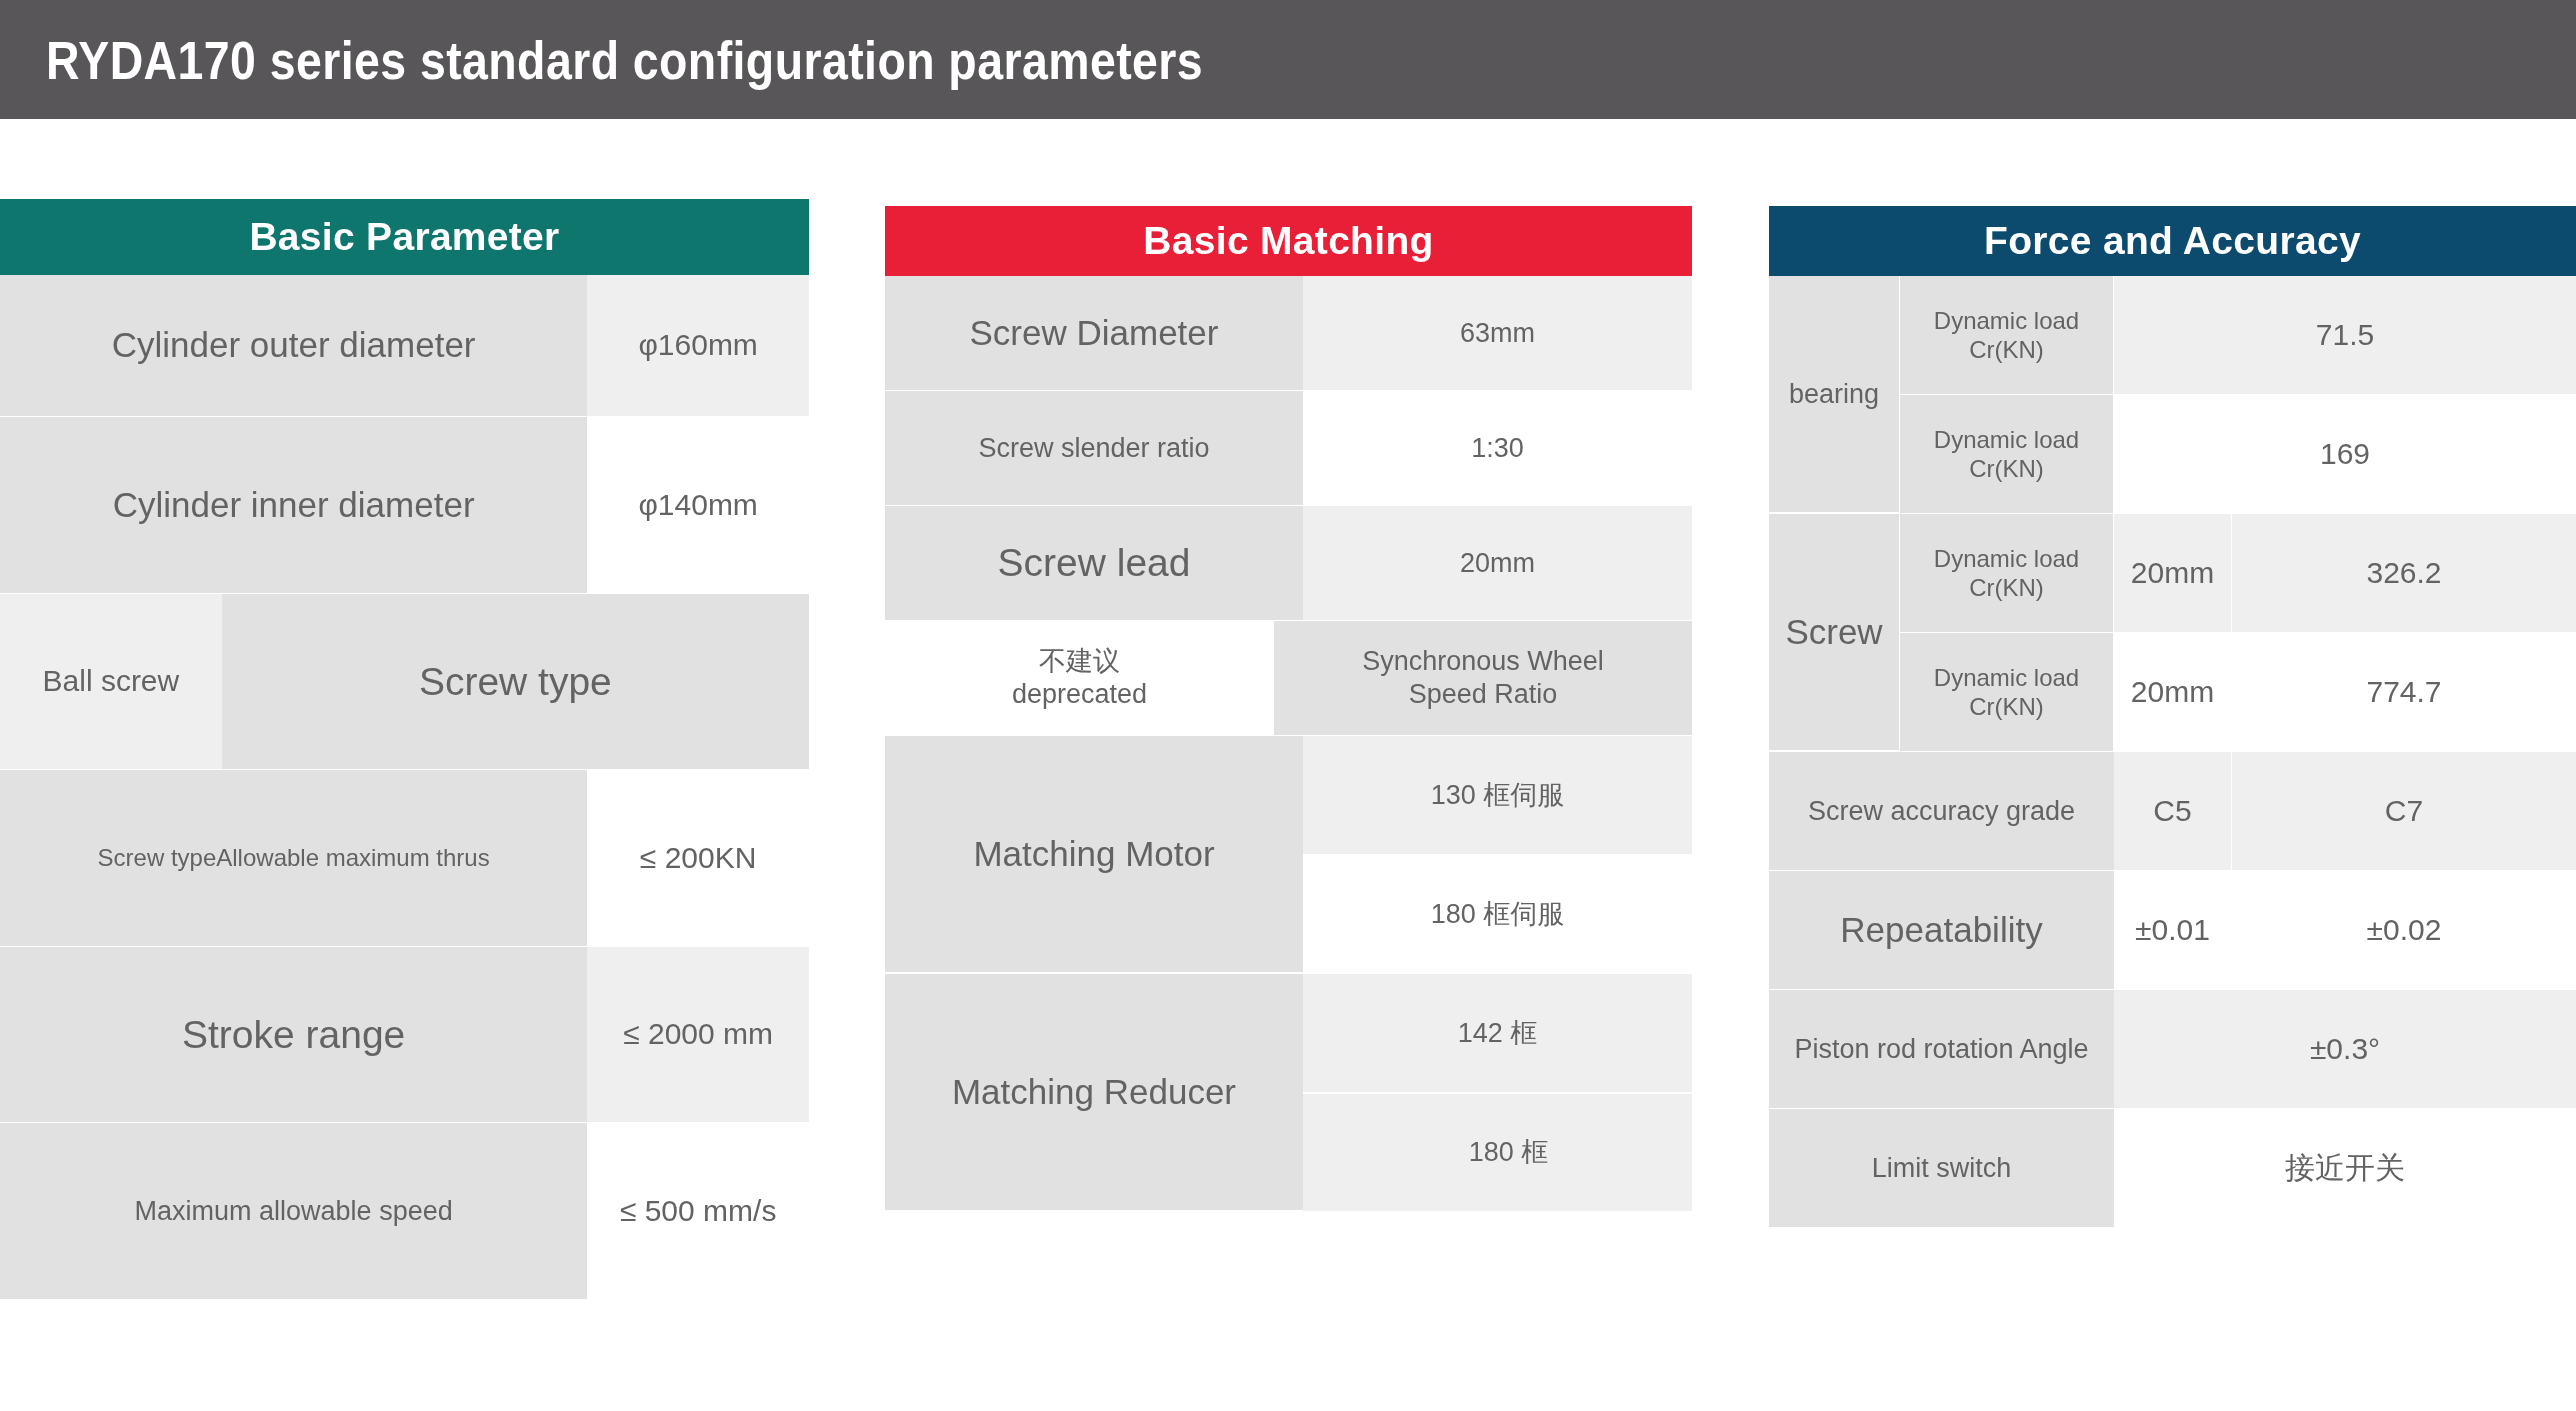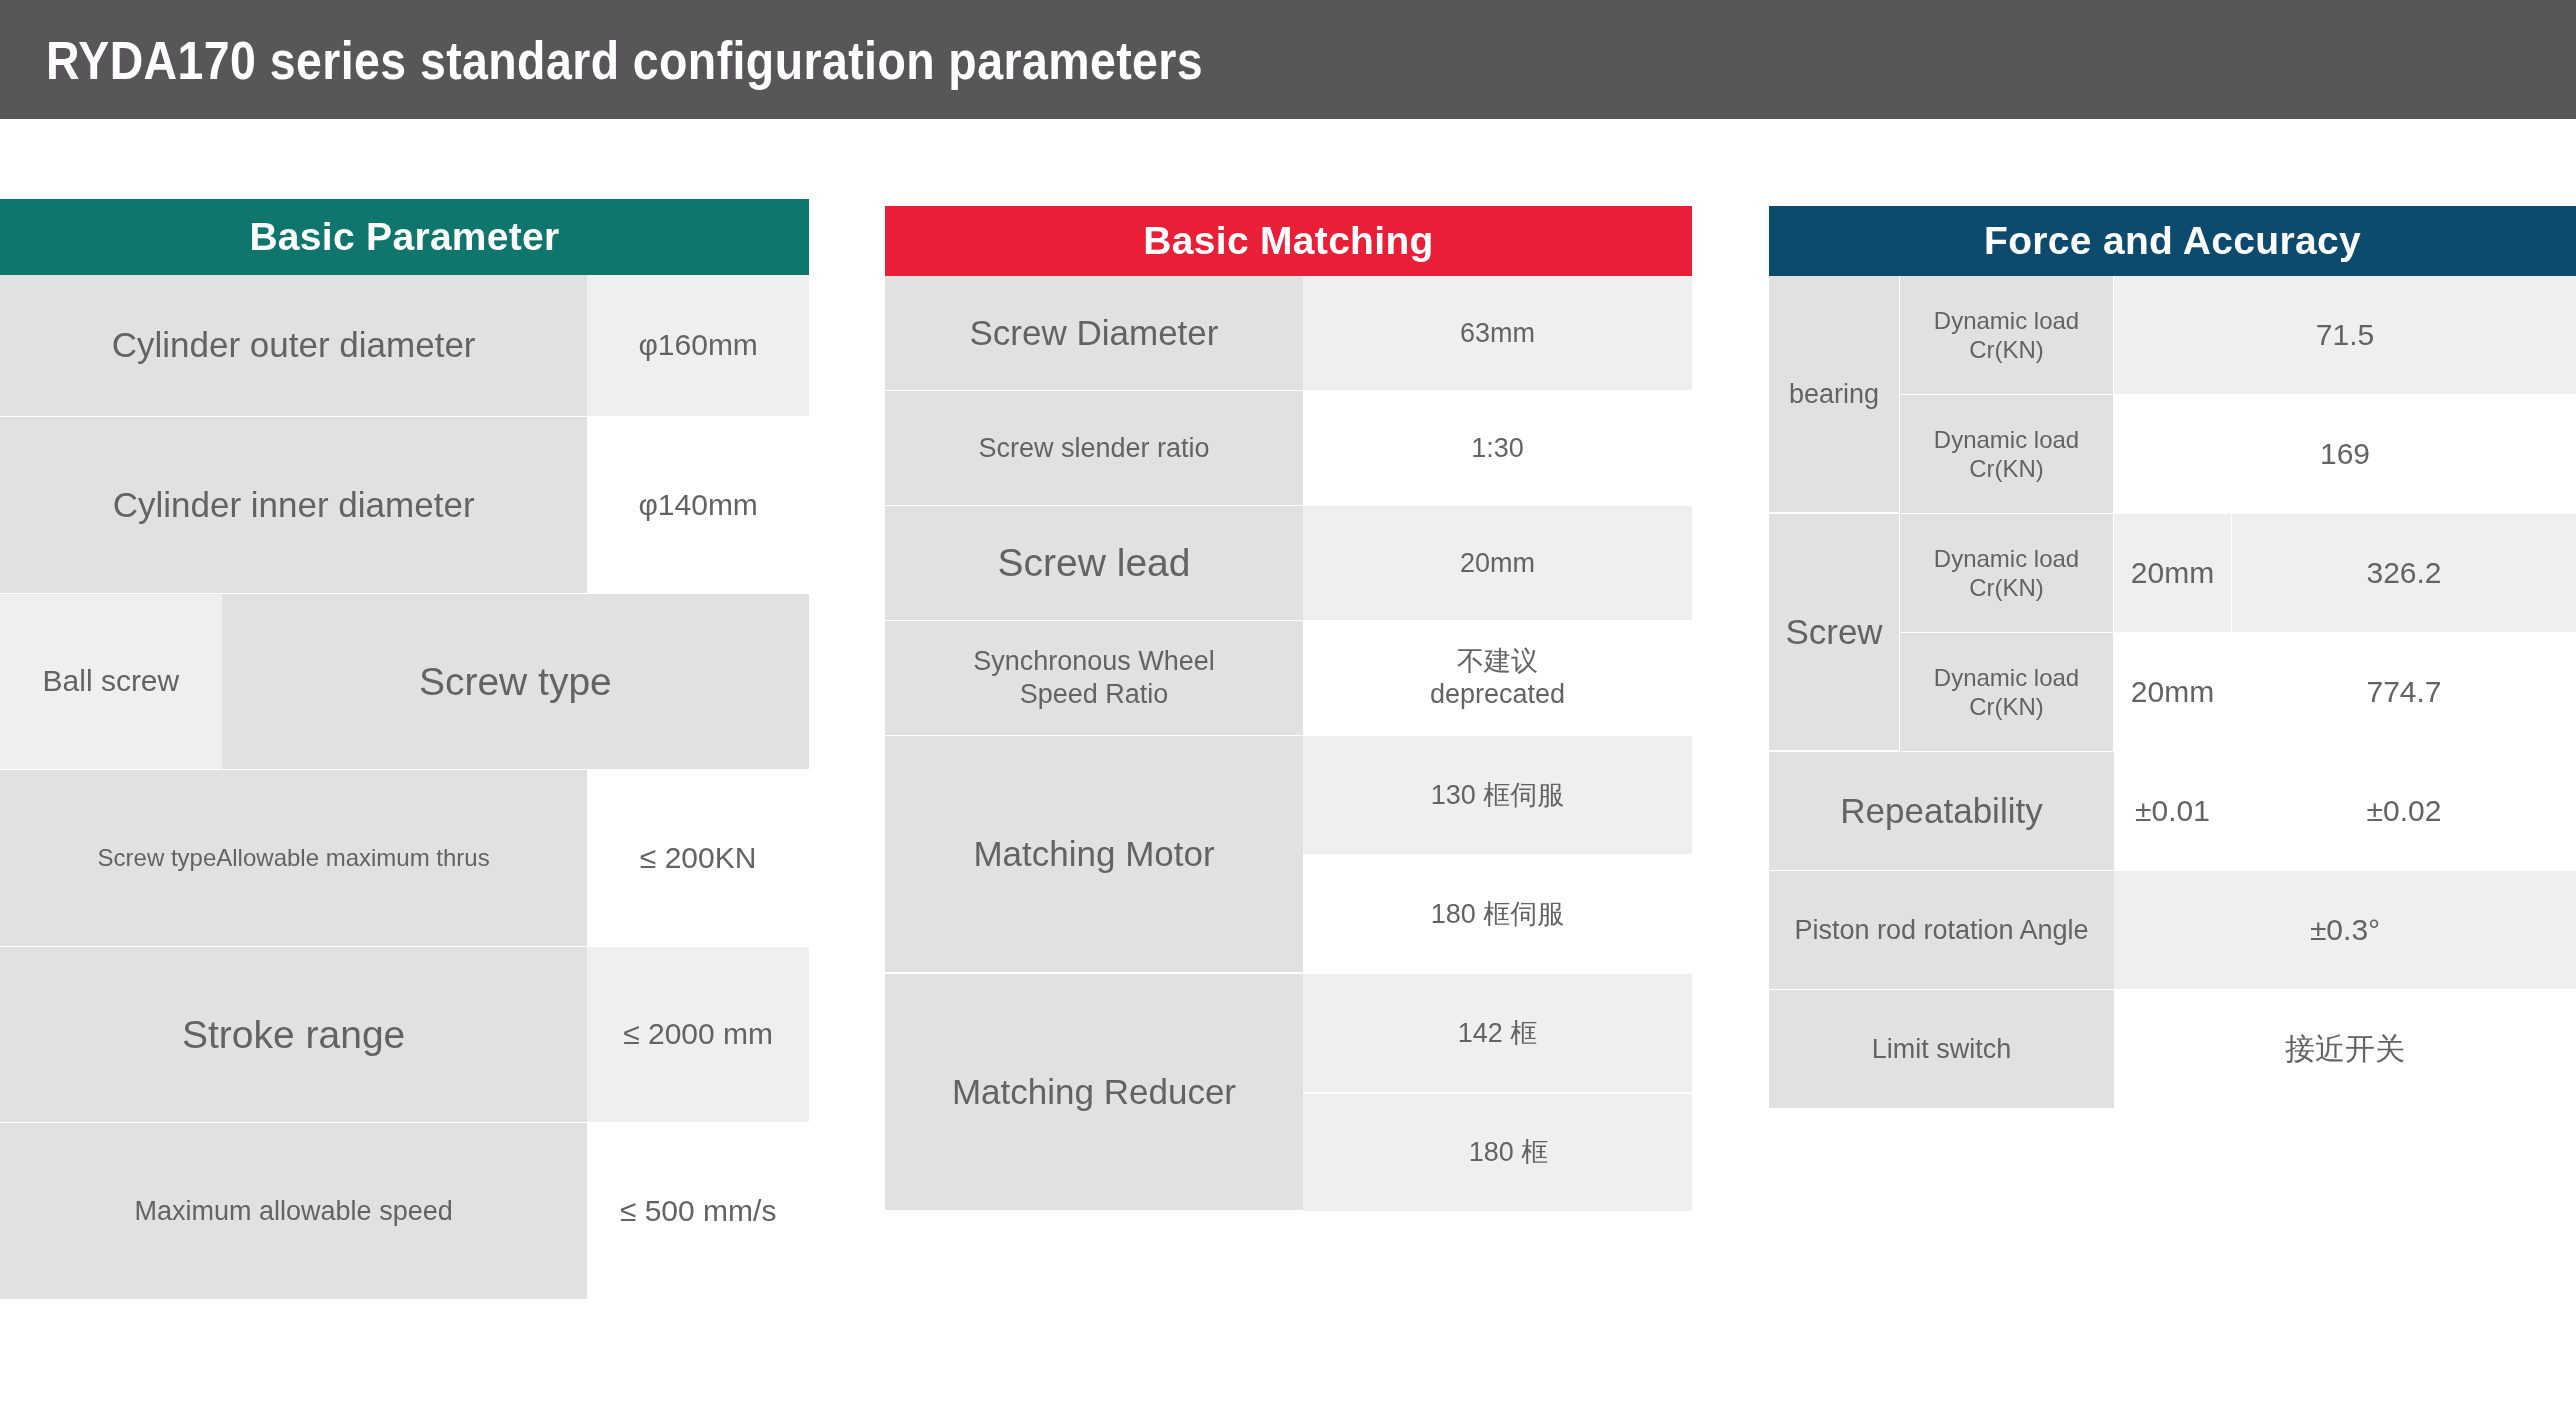--- a/index.html
+++ b/index.html
@@ -191,24 +191,24 @@
       <div class="cell lbl lblcol fs-m" style="height:115px;">Screw slender ratio</div>
       <div class="cell val-b valcol fs-m" style="height:115px;">1:30</div>
     </div>
 
     <div class="row">
       <div class="cell lbl lblcol fs-xxl" style="height:115px;">Screw lead</div>
       <div class="cell val-a valcol fs-m" style="height:115px;">20mm</div>
     </div>
 
     <div class="row">
+      <div class="cell val-b valcol fs-m two-line" style="height:115px;">不建议
+deprecated</div>
       <div class="cell lbl lblcol fs-m two-line" style="height:115px;">Synchronous Wheel
 Speed Ratio</div>
-      <div class="cell val-b valcol fs-m two-line" style="height:115px;">不建议
-deprecated</div>
     </div>
 
     <div class="row">
       <div class="cell lbl lblcol fs-xl" style="height:237px;">Matching Motor</div>
       <div style="display:flex;flex-direction:column;">
         <div class="cell val-a valcol fs-m" style="height:119px;">130 框伺服</div>
         <div class="cell val-b valcol fs-m" style="height:119px;">180 框伺服</div>
       </div>
     </div>
 
@@ -250,20 +250,25 @@
           <div class="cell val-a v2 fs-l" style="height:119px;border-left:1.9px solid #ffffff;">326.2</div>
         </div>
         <div class="row">
           <div class="cell lbl sub fs-s" style="height:119px;border-right:1.9px solid #ffffff;">Dynamic load Cr(KN)</div>
           <div class="cell val-b v1 fs-l" style="height:119px;">20mm</div>
           <div class="cell val-b v2 fs-l" style="height:119px;border-left:1.9px solid #ffffff;">774.7</div>
         </div>
       </div>
     </div>
 
+    <div class="row">
+      <div class="cell lbl wide fs-m" style="height:119px;">Screw accuracy grade</div>
+      <div class="cell val-a v1 fs-l" style="height:119px;">C5</div>
+      <div class="cell val-a v2 fs-l" style="height:119px;border-left:1.9px solid #ffffff;">C7</div>
+    </div>
 
     <div class="row">
       <div class="cell lbl wide fs-xl" style="height:119px;">Repeatability</div>
       <div class="cell val-b v1 fs-l" style="height:119px;">±0.01</div>
       <div class="cell val-b v2 fs-l" style="height:119px;border-left:1.9px solid #ffffff;">±0.02</div>
     </div>
 
     <div class="row">
       <div class="cell lbl wide fs-m" style="height:119px;text-align:right;">Piston rod rotation Angle</div>
       <div class="cell val-a vfull fs-l" style="height:119px;">±0.3°</div>

